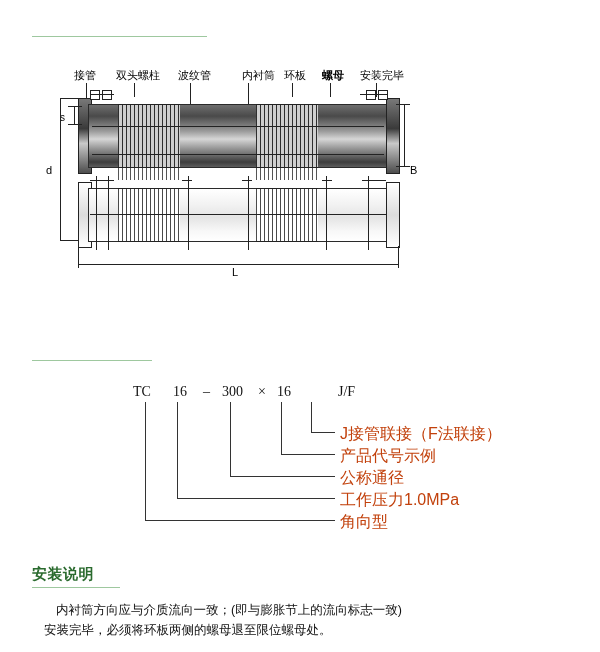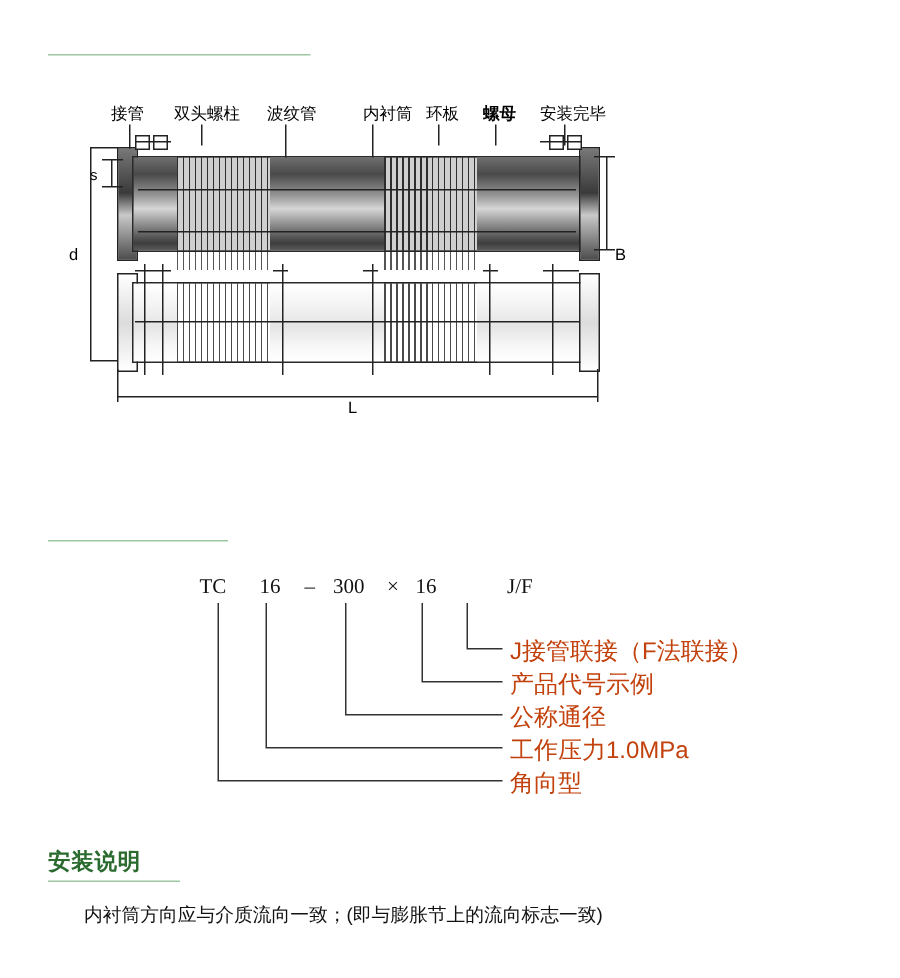--- a/index.html
+++ b/index.html
@@ -274,14 +274,15 @@
     <div class="codedesc" style="left:340px; top:74px;">产品代号示例</div>
     <div class="codedesc" style="left:340px; top:96px;">公称通径</div>
     <div class="codedesc" style="left:340px; top:118px;">工作压力1.0MPa</div>
     <div class="codedesc" style="left:340px; top:140px;">角向型</div>
   </div>
 
   <div class="section-title" style="left:32px; top:565px;">安装说明</div>
   <div class="rule" style="left:32px; top:587px; width:88px;"></div>
 
   <div class="note" style="left:44px; top:600px;margin-left:12px;">内衬筒方向应与介质流向一致；(即与膨胀节上的流向标志一致)</div>
+  <div class="note" style="left:44px; top:620px;">安装完毕，必须将环板两侧的螺母退至限位螺母处。</div>
 
 </div>
 
 </body></html>

